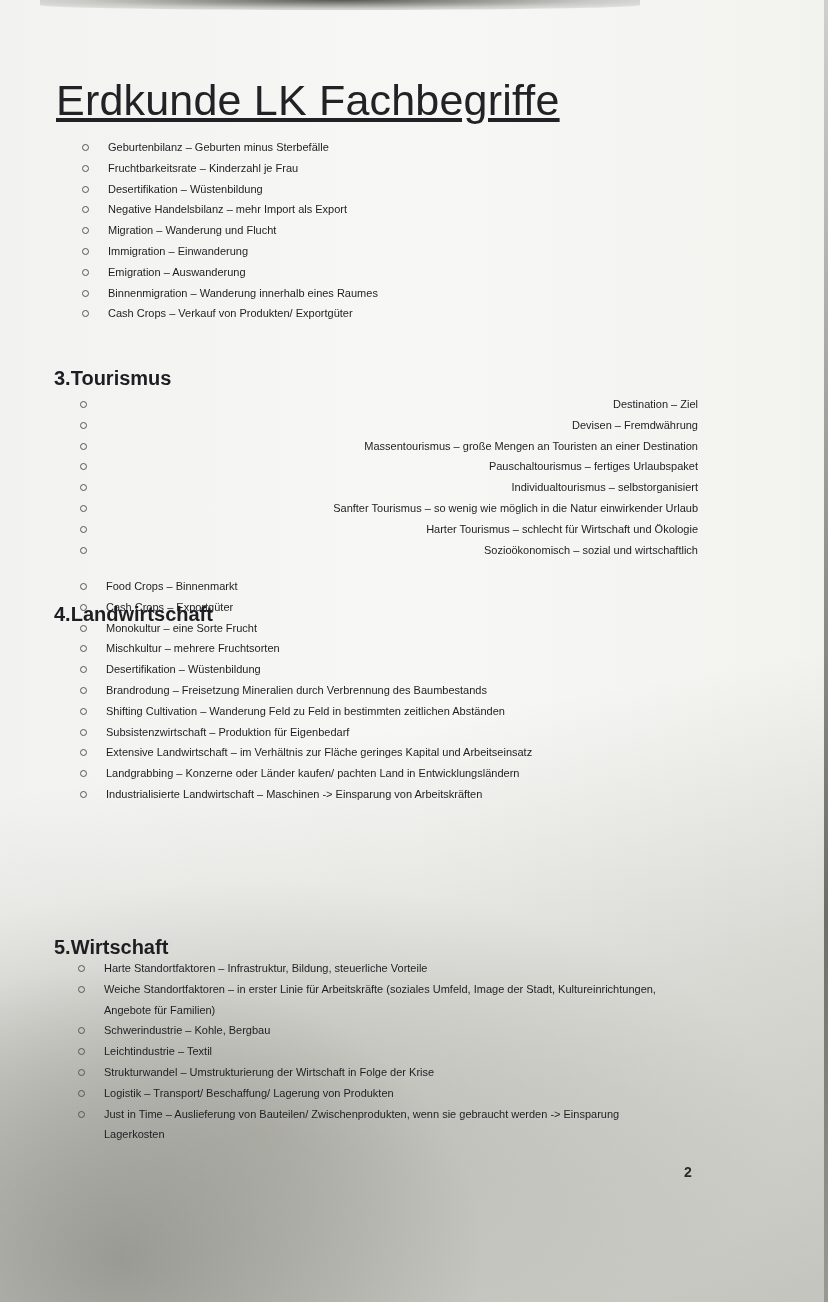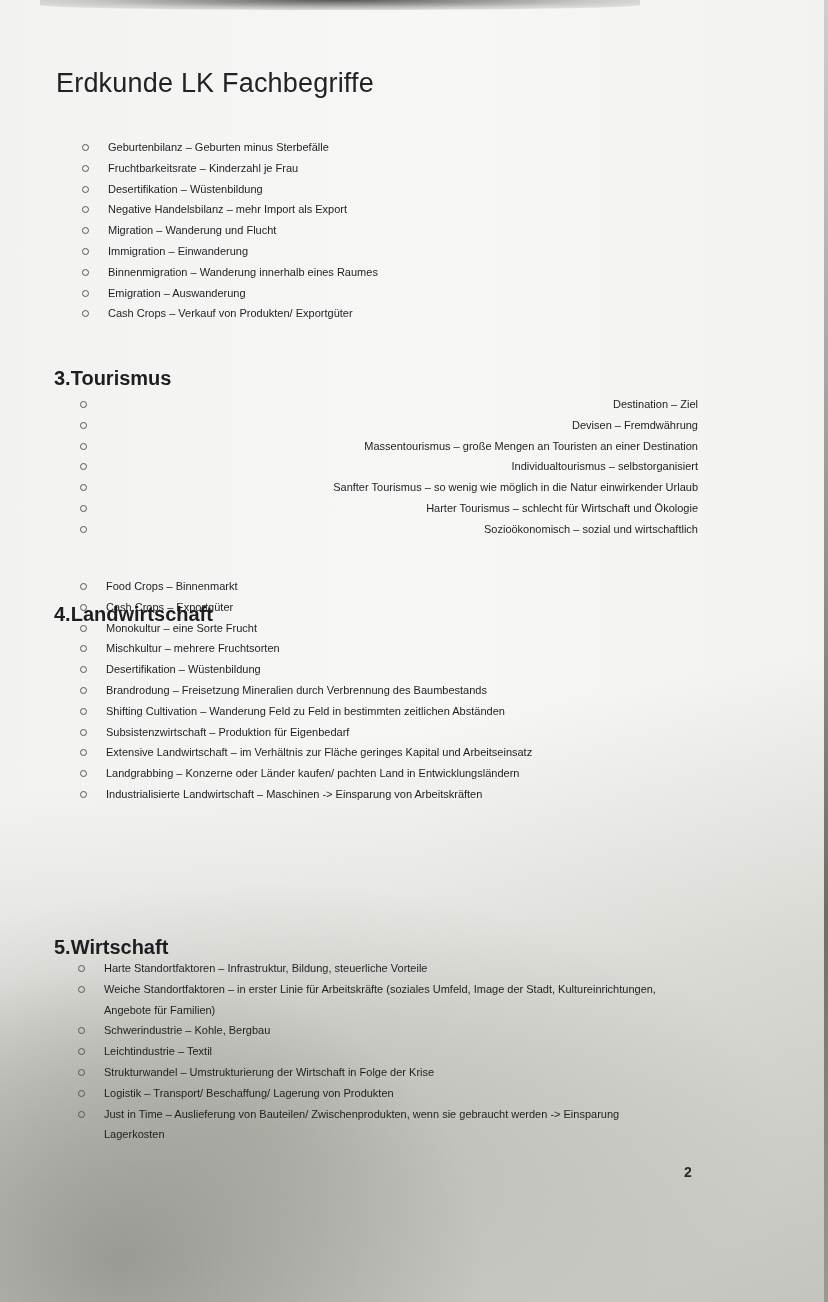--- a/index.html
+++ b/index.html
@@ -22,23 +22,24 @@
       position: absolute; top: 0; right: 0; width: 4px; height: 100%;
       background: linear-gradient(180deg, #cfcfcc 0%, #8f8f8a 45%, #6e6e68 70%, #9a9a95 100%);
     }
     .top-shadow {
       position: absolute; top: 0; left: 40px; width: 600px; height: 10px;
       border-radius: 0 0 50% 50%;
       background: radial-gradient(ellipse at center top, rgba(60,60,55,0.85), rgba(100,100,95,0.3) 60%, rgba(255,255,255,0) 100%);
     }
     .content { position: absolute; left: 0; top: 0; width: 828px; }
     .title {
-      position: absolute; left: 56px; top: 68px;
-      font-size: 27px; font-weight: 400; letter-spacing: 0.2px;
+      position: absolute; left: 56px; top: 76px;
+      font-size: 43px; font-weight: 400; letter-spacing: 0.2px;
       color: #222226;
+      text-decoration: underline;
     }
     .section-heading {
       position: absolute; left: 54px;
       font-size: 20px; font-weight: 700; color: #1e1e22;
     }
     ul.terms { position: absolute; list-style: none; }
     ul.terms li {
       position: relative; padding-left: 28px;
       font-size: 11px; line-height: 20.8px; color: #1e1e22;
     }
@@ -63,30 +64,31 @@
 <div class="content">
   <h1 class="title">Erdkunde LK Fachbegriffe</h1>
 
   <ul class="terms" style="left:80px; top:137px; width:560px;">
     <li><span class="bullet"></span><span class="term">Geburtenbilanz</span><span class="sep"> – </span><span class="def">Geburten minus Sterbefälle</span></li>
     <li><span class="bullet"></span><span class="term">Fruchtbarkeitsrate</span><span class="sep"> – </span><span class="def">Kinderzahl je Frau</span></li>
     <li><span class="bullet"></span><span class="term">Desertifikation</span><span class="sep"> – </span><span class="def">Wüstenbildung</span></li>
     <li><span class="bullet"></span><span class="term">Negative Handelsbilanz</span><span class="sep"> – </span><span class="def">mehr Import als Export</span></li>
     <li><span class="bullet"></span><span class="term">Migration</span><span class="sep"> – </span><span class="def">Wanderung und Flucht</span></li>
     <li><span class="bullet"></span><span class="term">Immigration</span><span class="sep"> – </span><span class="def">Einwanderung</span></li>
+    <li><span class="bullet"></span><span class="term">Emigration</span><span class="sep"> – </span><span class="def">Auswanderung</span></li>
     <li><span class="bullet"></span><span class="term">Binnenmigration</span><span class="sep"> – </span><span class="def">Wanderung innerhalb eines Raumes</span></li>
-    <li><span class="bullet"></span><span class="term">Emigration</span><span class="sep"> – </span><span class="def">Auswanderung</span></li>
     <li><span class="bullet"></span><span class="term">Cash Crops</span><span class="sep"> – </span><span class="def">Verkauf von Produkten/ Exportgüter</span></li>
   </ul>
 
   <div class="section-heading" style="top:367px;">3.Tourismus</div>
   <ul class="terms" style="left:78px; top:394px; width:620px;text-align:right;">
     <li><span class="bullet"></span><span class="term">Destination</span><span class="sep"> – </span><span class="def">Ziel</span></li>
     <li><span class="bullet"></span><span class="term">Devisen</span><span class="sep"> – </span><span class="def">Fremdwährung</span></li>
     <li><span class="bullet"></span><span class="term">Massentourismus</span><span class="sep"> – </span><span class="def">große Mengen an Touristen an einer Destination</span></li>
+    <li><span class="bullet"></span><span class="term">Pauschaltourismus</span><span class="sep"> – </span><span class="def">fertiges Urlaubspaket</span></li>
     <li><span class="bullet"></span><span class="term">Individualtourismus</span><span class="sep"> – </span><span class="def">selbstorganisiert</span></li>
     <li><span class="bullet"></span><span class="term">Sanfter Tourismus</span><span class="sep"> – </span><span class="def">so wenig wie möglich in die Natur einwirkender Urlaub</span></li>
     <li><span class="bullet"></span><span class="term">Harter Tourismus</span><span class="sep"> – </span><span class="def">schlecht für Wirtschaft und Ökologie</span></li>
     <li><span class="bullet"></span><span class="term">Sozioökonomisch</span><span class="sep"> – </span><span class="def">sozial und wirtschaftlich</span></li>
   </ul>
 
   <div class="section-heading" style="top:587px;margin-top:16px;">4.Landwirtschaft</div>
   <ul class="terms" style="left:78px; top:576px; width:600px;">
     <li><span class="bullet"></span><span class="term">Food Crops</span><span class="sep"> – </span><span class="def">Binnenmarkt</span></li>
     <li><span class="bullet"></span><span class="term">Cash Crops</span><span class="sep"> – </span><span class="def">Exportgüter</span></li>

